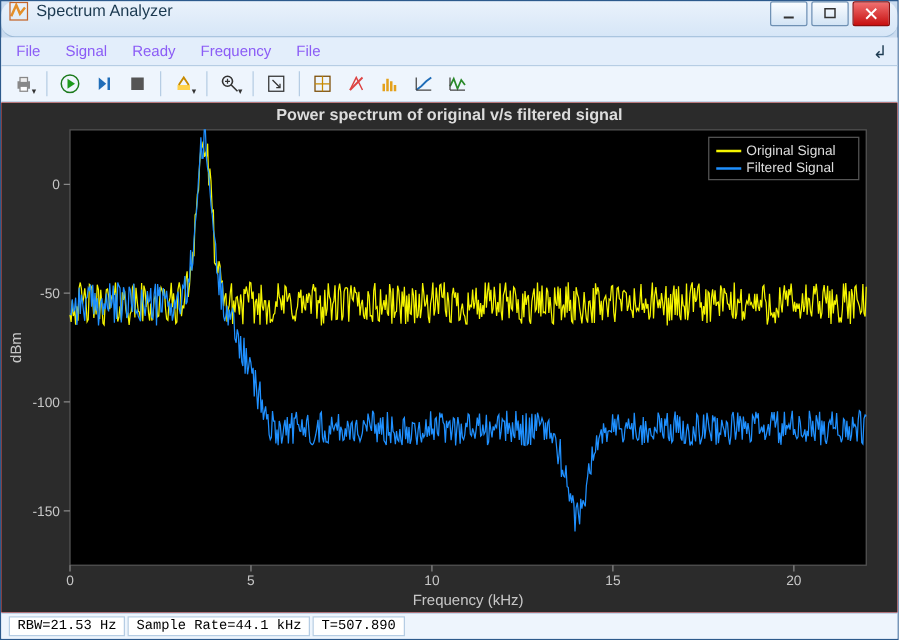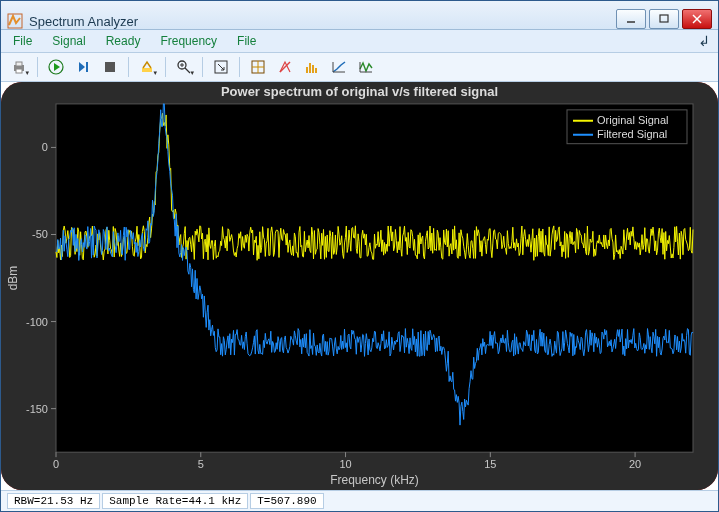--- a/index.html
+++ b/index.html
@@ -1,42 +1,42 @@
 <!DOCTYPE html>
 <html><head>
 <meta charset="utf-8">
 <style>
 html, body { margin:0; padding:0; font-family: "Segoe UI", Tahoma, Arial, sans-serif; font-size:12px; background:#fff; }
 .window { width:719px; height:512px; box-sizing:border-box; border:1px solid #2d5a8c; display:flex; flex-direction:column; background:#c9dbef; position:relative; }
 
 
-.titlebar { height:28px; background:linear-gradient(#eaf2fb,#d6e6f7); display:flex; align-items:flex-end; padding:0 6px; border-bottom:1px solid #9fbcd8; }
+.titlebar { height:28px; background:linear-gradient(#eaf2fb,#d6e6f7); display:flex; align-items:flex-start; padding:0 6px; border-bottom:1px solid #9fbcd8;border-radius:11px; }
 .titlebar .icon { width:16px; height:16px; margin-right:6px; }
 .titlebar .title { flex:1; color:#1b3950; font-size:13px; }
 .winbtns { display:flex; gap:3px; }
 .winbtn { width:28px; height:18px; border:1px solid #6f91b4; background:linear-gradient(#fafdff,#d3e4f5); border-radius:2px; display:flex; align-items:center; justify-content:center; cursor:pointer; }
 .winbtn.close { background:linear-gradient(#f07070,#c71010); border-color:#8c0d0d; color:#fff; }
 .winbtn svg { width:10px; height:10px; }
 
 
 .menubar { height:22px; background:#e3eefb; display:flex; align-items:center; padding:0 8px 0 4px; border-bottom:1px solid #b6cde4; gap:4px; }
-.menubar .menuitem { padding:2px 8px; color:#15803d; cursor:pointer; }
+.menubar .menuitem { padding:2px 8px; color:#8b5cf6; cursor:pointer; }
 .menubar .flex { flex:1; }
 .menubar .corner { font-size:14px; color:#1b3950; cursor:pointer; }
 
 
 .toolbar { height:28px; background:#eef5fd; display:flex; align-items:center; padding:0 6px; border-bottom:1px solid #b6cde4; gap:3px; }
 .tbtn { width:22px; height:22px; border:1px solid transparent; border-radius:2px; display:flex; align-items:center; justify-content:center; cursor:pointer; position:relative; }
 .tbtn svg { width:16px; height:16px; }
 .tbtn .dd { position:absolute; right:1px; bottom:1px; font-size:7px; color:#333; }
 .tsep { width:1px; height:20px; background:#b6cde4; margin:0 3px; }
 
 
 .client { flex:1; background:#fff; display:flex; flex-direction:column; }
-.plotarea { flex:1; background:#b91c1c; position:relative; overflow:hidden;border-radius:21px; }
+.plotarea { flex:1; background:#b91c1c; position:relative; overflow:hidden; }
 
 
 .statusbar { height:20px; background:#eef5fd; border-top:1px solid #b6cde4; display:flex; align-items:center; padding:0 4px; font-size:11px; }
 .statusbar .status-text { flex:1; color:#222; padding-left:2px; }
 .statusbar .sbox { border:1px solid #b6cde4; padding:1px 6px; background:#fff; margin-left:2px;font-family:Liberation Mono, monospace; }
 
 
 .plotarea svg { position:absolute; top:0; left:0; width:100%; height:100%; }
 .axis-text { fill:#c7c7c7; font-size:11px; font-family:Arial,sans-serif; }
 .axis-title { fill:#c7c7c7; font-size:12px; }

